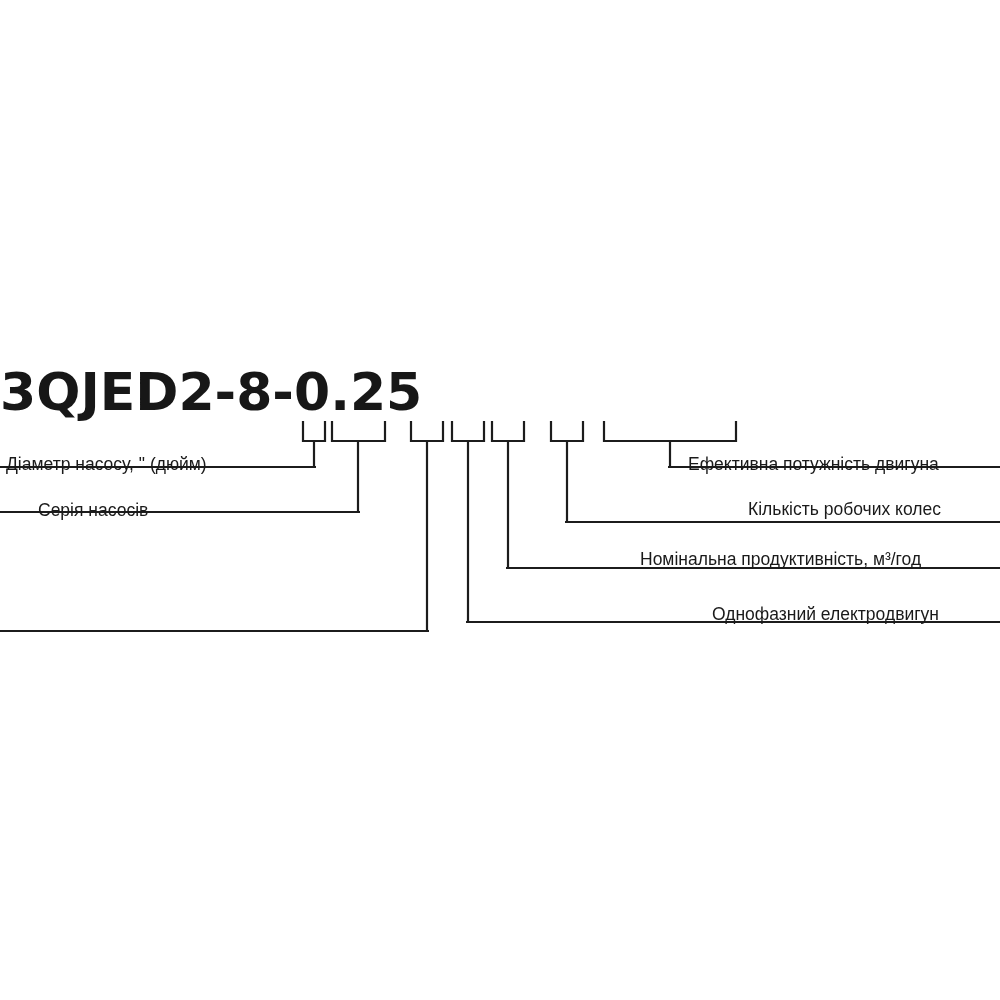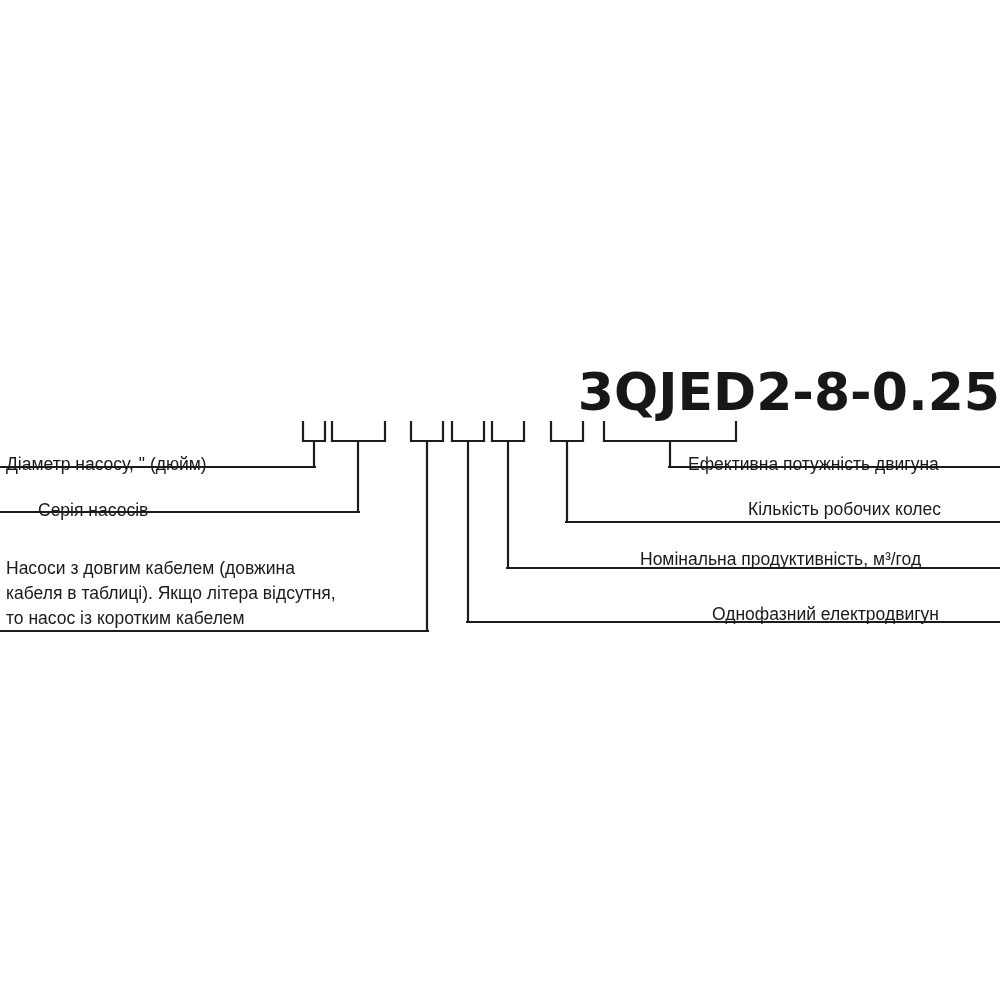--- a/index.html
+++ b/index.html
@@ -20,21 +20,21 @@
     left: 0; top: 0;
     width: 1000px;
     height: 1000px;
   }
   
   .code {
     position: absolute;
     left: 0;
     top: 362px;
     width: 1000px;
-    text-align: right;
+    text-align: left;
     font-family: "DejaVu Sans", sans-serif;
     font-weight: 700;
     font-size: 52px;
     letter-spacing: 0px;
     color: #171717;
     white-space: pre;
   }
   
   .lbl {
     position: absolute;
@@ -102,23 +102,20 @@
     <line x1="506" y1="568" x2="1000" y2="568"></line>
 
     <polyline points="468,441 468,622"></polyline>
     <line x1="466" y1="622" x2="1000" y2="622"></line>
   </svg>
 
   <div class="lbl" style="left:6px; top:452px; width:300px;">Діаметр насосу, " (дюйм)</div>
 
   <div class="lbl" style="left:6px; top:498px; width:340px;margin-left:32px;">Серія насосів</div>
 
-  <div class="lbl" style="left:6px; top:556px; width:420px;">Насоси з довгим кабелем (довжина
-кабеля в таблиці). Якщо літера відсутня,
-то насос із коротким кабелем</div>
 
   <div class="lbl right" style="left:688px; top:452px; width:320px;">Ефективна потужність двигуна</div>
 
   <div class="lbl right" style="left:748px; top:497px; width:300px;">Кількість робочих колес</div>
 
   <div class="lbl right" style="left:640px; top:547px; width:380px;">Номінальна продуктивність, м³/год</div>
 
   <div class="lbl right" style="left:712px; top:602px; width:330px;">Однофазний електродвигун</div>
 
 </div>

